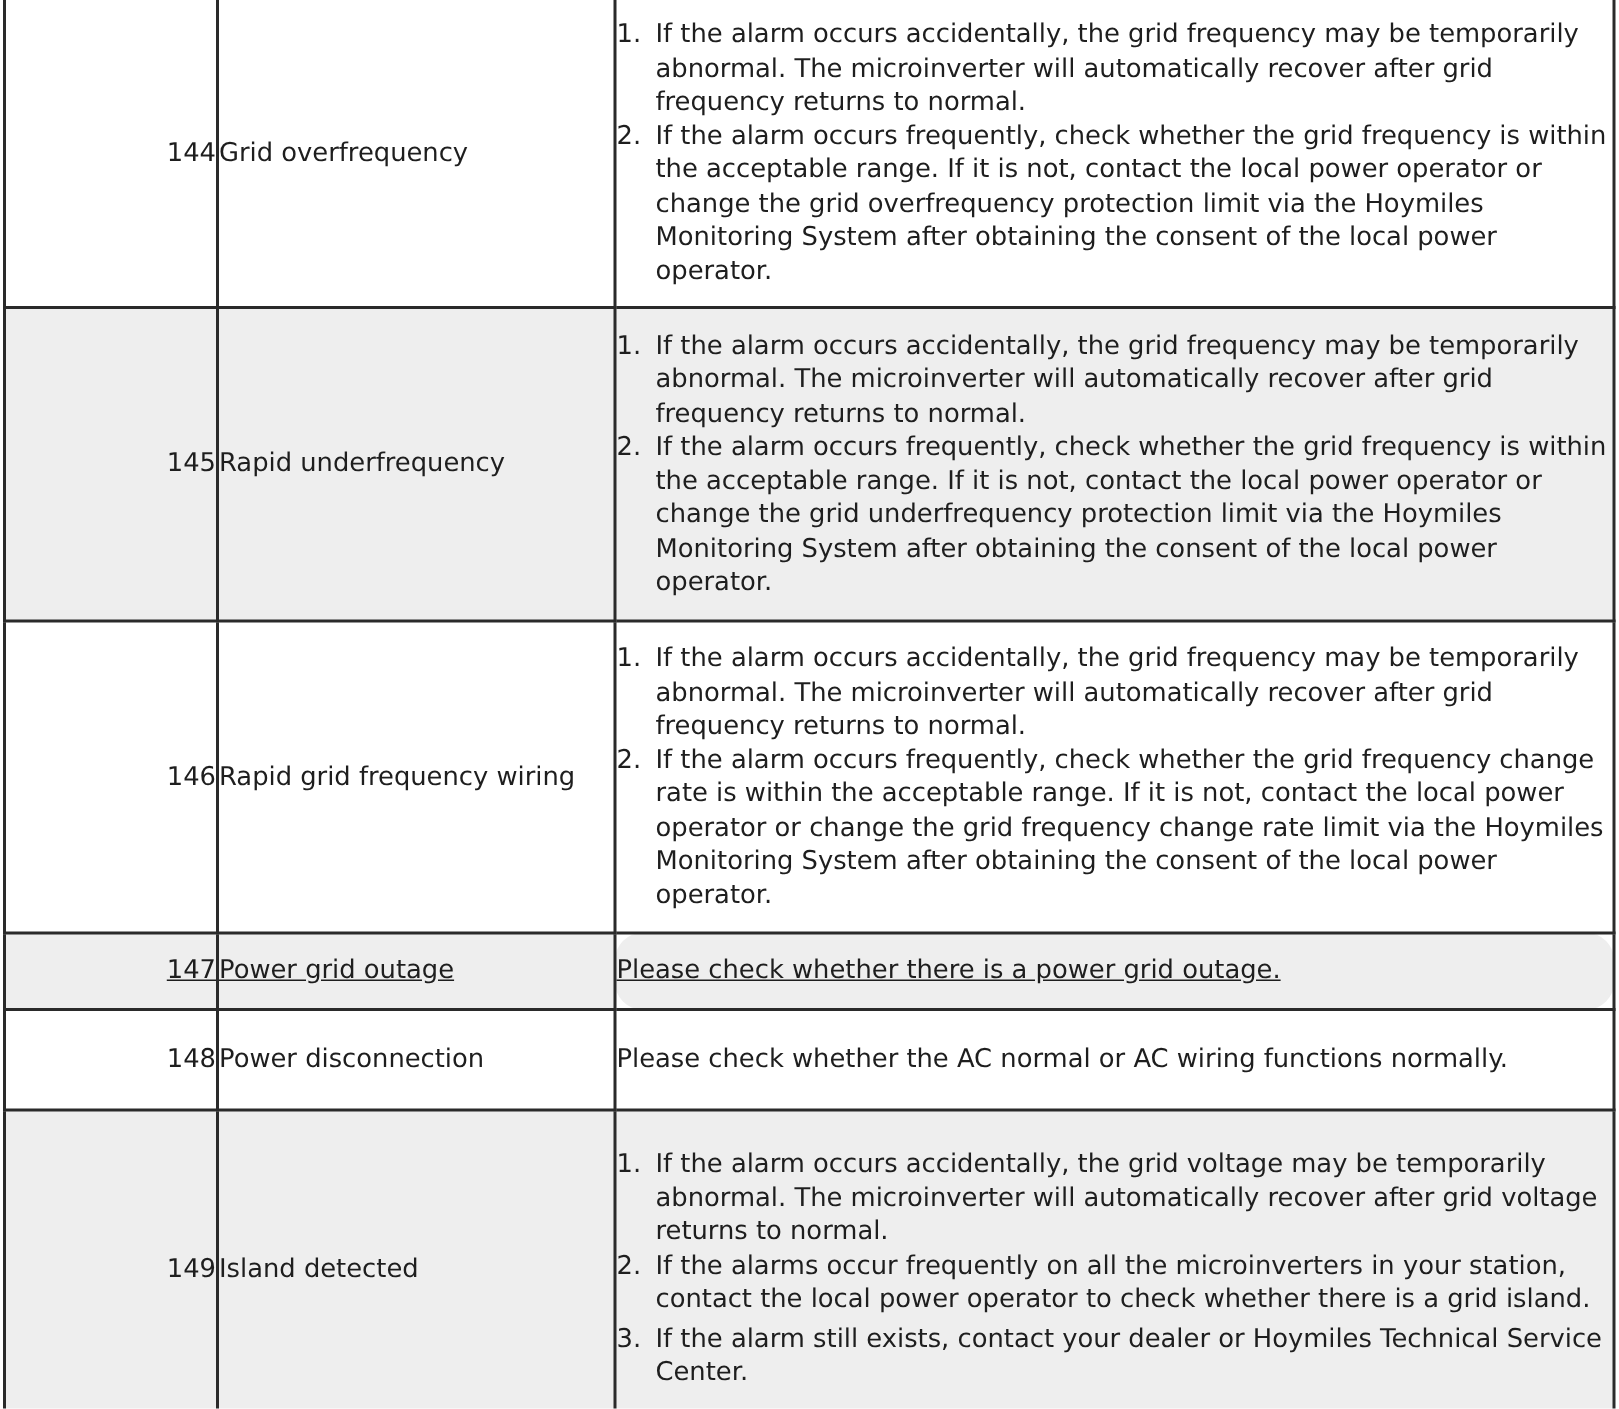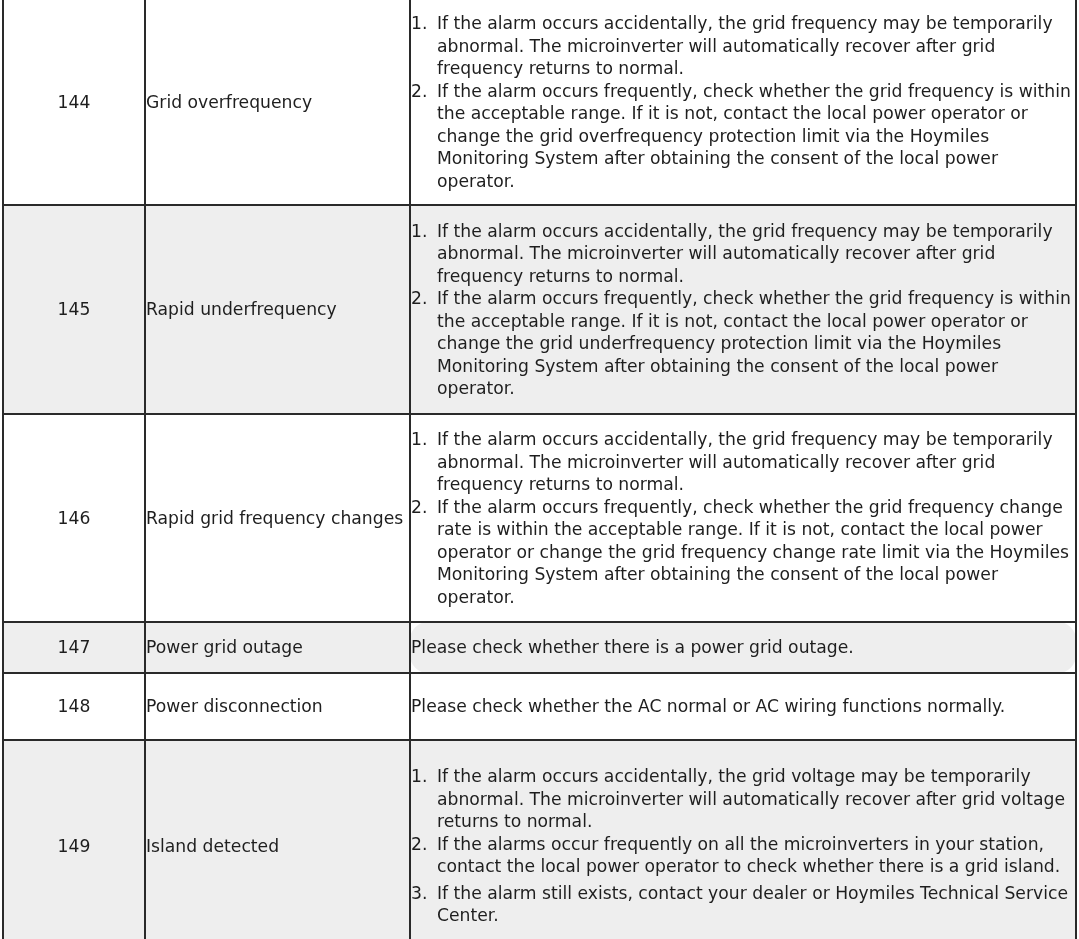--- a/index.html
+++ b/index.html
@@ -28,21 +28,21 @@
     padding: 0;
     vertical-align: middle;
     font-size: 17.2px;
     line-height: 22.5px;
   }
   table.alarm-table td.col-desc {
     border-left: 2px solid #6a6a6a;
   }
   tr.shaded td { background: #eeeeee; }
   tr.plain td { background: #ffffff; }
-  td.col-code { width: 140px; text-align: center; }
+  td.col-code { width: 140px; text-align: right; }
   td.col-name { width: 263px; text-align: left; padding: 0 10px; }
   td.col-desc { padding: 10px 10px 10px 16px; }
   td.col-desc.single { padding-top: 0; padding-bottom: 0; border-radius: 18px; }
   ol.steps {
     margin: 0;
     padding: 0;
     list-style: none;
   }
   ol.steps li {
     display: flex;
@@ -92,36 +92,36 @@
           <li>
             <span class="num">2.</span>
             <span class="txt">If the alarm occurs frequently, check whether the grid frequency is within the acceptable range. If it is not, contact the local power operator or change the grid underfrequency protection limit via the Hoymiles Monitoring System after obtaining the consent of the local power operator.</span>
           </li>
         </ol>
       </td>
     </tr>
 
     <tr class="plain" style="height:208px;">
       <td class="col-code">146</td>
-      <td class="col-name">Rapid grid frequency changes</td>
+      <td class="col-name">Rapid grid frequency wiring</td>
       <td class="col-desc">
         <ol class="steps">
           <li>
             <span class="num">1.</span>
             <span class="txt">If the alarm occurs accidentally, the grid frequency may be temporarily abnormal. The microinverter will automatically recover after grid frequency returns to normal.</span>
           </li>
           <li>
             <span class="num">2.</span>
             <span class="txt">If the alarm occurs frequently, check whether the grid frequency change rate is within the acceptable range. If it is not, contact the local power operator or change the grid frequency change rate limit via the Hoymiles Monitoring System after obtaining the consent of the local power operator.</span>
           </li>
         </ol>
       </td>
     </tr>
 
-    <tr class="shaded" style="height:51px;">
+    <tr class="shaded" style="height:51px;text-decoration:underline;">
       <td class="col-code">147</td>
       <td class="col-name">Power grid outage</td>
       <td class="col-desc single">Please check whether there is a power grid outage.</td>
     </tr>
 
     <tr class="plain" style="height:67px;">
       <td class="col-code">148</td>
       <td class="col-name">Power disconnection</td>
       <td class="col-desc single">Please check whether the AC normal or AC wiring functions normally.</td>
     </tr>

